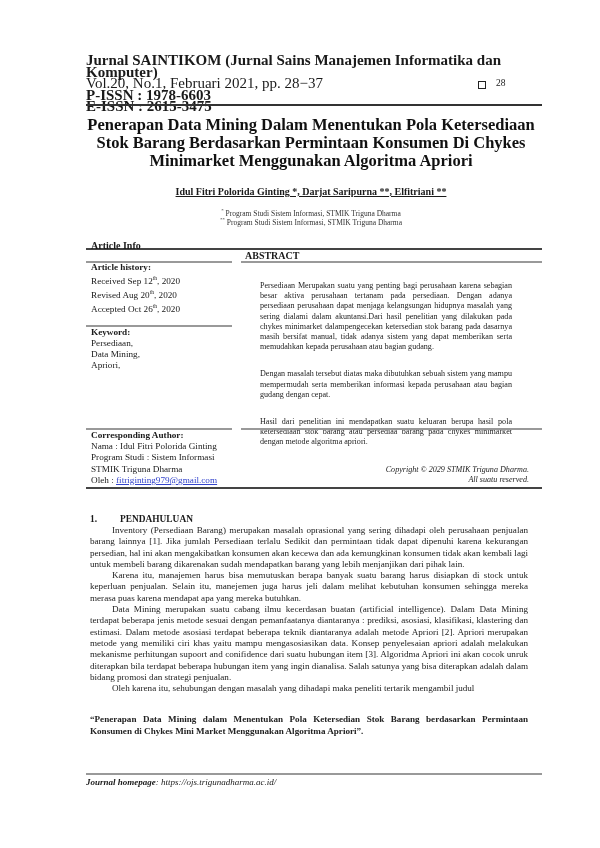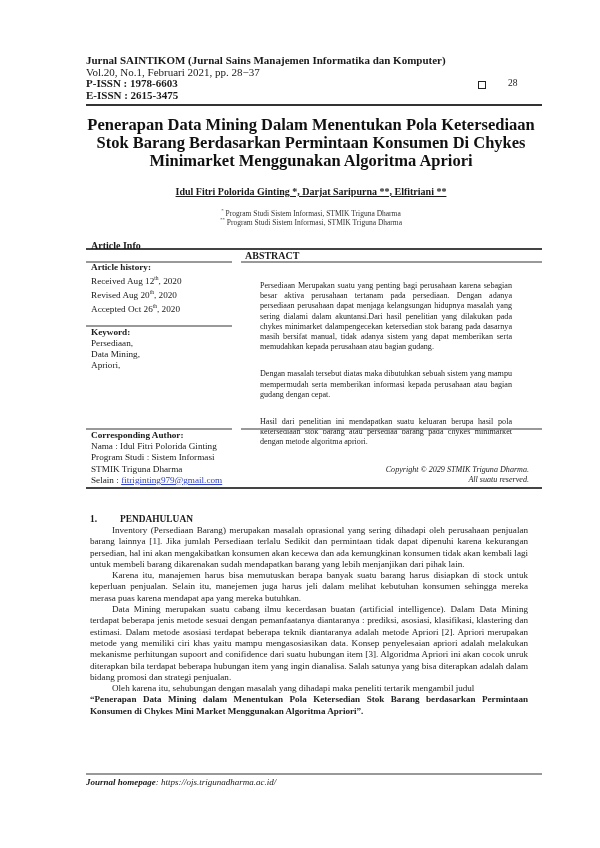--- a/index.html
+++ b/index.html
@@ -1,41 +1,41 @@
 <!DOCTYPE html>
 <html><head>
 <meta charset="utf-8">
 <style>
   html, body { margin:0; padding:0; }
   body { width:600px; height:848px; background:#ffffff; position:relative; overflow:hidden;
          font-family:"Liberation Serif","DejaVu Serif",serif; color:#1a1a1a; }
   .abs { position:absolute; }
-  .hdr { left:86px; top:55px; width:455px; font-size:11px; line-height:11.5px; }
+  .hdr { left:86px; top:55px; width:455px; font-size:15px; line-height:11.5px; }
   .hdr .j { font-weight:bold; }
   .hdr .b { font-weight:bold; }
   .pgbox { position:absolute; left:478px; top:81px; width:6px; height:6px; border:1.3px solid #222; }
-  .pgno { position:absolute; left:508px; top:78px; font-size:9.5px; }
+  .pgno { position:absolute; left:496px; top:78px; font-size:9.5px; }
   .rule-top { left:86px; top:104px; width:456px; height:2px; background:#333; }
   .title { left:80px; top:116px; width:462px; text-align:center; font-weight:bold; font-size:16.5px; line-height:18px; color:#111; }
   .authors { left:80px; top:186px; width:462px; text-align:center; font-weight:bold; font-size:10px;text-decoration:underline; }
   .affil { left:80px; width:462px; text-align:center; font-size:7.5px; line-height:9px; color:#333; }
   .affil sup { font-size:5px; }
   .rule { height:1.5px; background:#555; }
   .rule-light { height:1.5px; background:#999; }
   .sechead { font-weight:bold; font-size:10px; }
   .info { font-size:9.2px; line-height:11px; }
   .info sup { font-size:5.5px; }
   .abstract { left:243px; top:264px; width:286px; font-size:8.1px; line-height:10.2px; text-align:justify; color:#222; }
   .abstract p { margin:17px; }
   .copy { text-align:right; font-style:italic; }
   .corr { left:91px; top:430px; width:160px; font-size:9.2px; line-height:11.2px; }
   .corr .link { color:#3344cc; text-decoration:underline; }
   .body { left:90px; width:438px; font-size:9.1px; line-height:11.3px; text-align:justify; color:#222; }
   .body p { margin:0; text-indent:22px; }
-  .body .bold { font-weight:bold; text-indent:0; }
+  .body .bold { font-weight:bold; text-indent:0;margin-top:20px; }
   .sec1 { left:90px; top:514px; font-weight:bold; font-size:9.4px; }
   .sec1 .num { display:inline-block; width:30px; }
   .footer { left:86px; top:777px; font-size:9px; }
   .footer .lbl { font-weight:bold; font-style:italic; }
   .footer .url { font-style:italic; }
 </style>
 </head>
 <body>
 
 <div class="abs hdr">
@@ -64,21 +64,21 @@
   <span>Program Studi Sistem Informasi, STMIK Triguna Dharma</span>
 </div>
 
 <div class="abs rule" style="left:86px; top:248px; width:456px; height:2px; background:#444;"></div>
 <div class="abs rule-light" style="left:86px; top:261px; width:146px;"></div>
 <div class="abs rule-light" style="left:241px; top:261px; width:301px;"></div>
 
 <div class="abs sechead" style="left:91px; top:240px;text-align:right;">Article Info</div>
 <div class="abs info" style="left:91px; top:262px; width:140px;">
   <div style="font-weight:bold;">Article history:</div>
-  <div><span>Received Aug 12</span><sup>th</sup><span>, 2020</span></div>
+  <div><span>Received Sep 12</span><sup>th</sup><span>, 2020</span></div>
   <div><span>Revised Aug 20</span><sup>th</sup><span>, 2020</span></div>
   <div><span>Accepted Oct 26</span><sup>th</sup><span>, 2020</span></div>
 </div>
 
 <div class="abs rule-light" style="left:86px; top:325px; width:146px;"></div>
 <div class="abs info" style="left:91px; top:327px; width:140px;">
   <div style="font-weight:bold;">Keyword:</div>
   <div>Persediaan,</div>
   <div>Data Mining,</div>
   <div>Apriori,</div>
@@ -93,21 +93,21 @@
   <div class="copy">All suatu reserved.</div>
 </div>
 
 <div class="abs rule-light" style="left:86px; top:428px; width:146px;"></div>
 <div class="abs rule-light" style="left:241px; top:428px; width:301px;"></div>
 <div class="abs corr">
   <div style="font-weight:bold;">Corresponding Author:</div>
   <div>Nama : Idul Fitri Polorida Ginting</div>
   <div>Program Studi : Sistem Informasi</div>
   <div>STMIK Triguna Dharma</div>
-  <div><span>Selain : </span><span class="link">fitriginting979@gmail.com</span></div>
+  <div><span>Oleh : </span><span class="link">fitriginting979@gmail.com</span></div>
 </div>
 <div class="abs rule" style="left:86px; top:487px; width:456px; height:2px; background:#444;"></div>
 
 <div class="abs sec1">
   <span class="num">1.</span><span>PENDAHULUAN</span>
 </div>
 <div class="abs body" style="top:525px;">
   <p>Inventory (Persediaan Barang) merupakan masalah oprasional yang sering  dihadapi oleh perusahaan penjualan barang lainnya [1]. Jika jumlah Persediaan terlalu Sedikit dan permintaan tidak dapat dipenuhi karena kekurangan persedian, hal ini akan mengakibatkan konsumen akan kecewa dan ada kemungkinan konsumen tidak akan kembali lagi untuk membeli barang dikarenakan sudah mendapatkan barang yang lebih menjanjikan dari pihak lain.</p>
   <p>Karena itu, manajemen harus bisa memutuskan berapa banyak suatu barang harus disiapkan di stock untuk keperluan penjualan. Selain itu, manejemen juga harus jeli dalam melihat kebutuhan konsumen sehingga mereka merasa puas karena mendapat apa yang mereka butuhkan.</p>
   <p>Data Mining merupakan suatu cabang ilmu kecerdasan buatan  (artificial intelligence). Dalam Data Mining terdapat beberapa jenis metode sesuai dengan pemanfaatanya diantaranya : prediksi, asosiasi, klasifikasi, klastering dan estimasi. Dalam metode asosiasi terdapat beberapa teknik diantaranya adalah metode Apriori [2]. Apriori  merupakan metode yang memiliki ciri khas  yaitu mampu mengasosiasikan data. Konsep penyelesaian apriori adalah melakukan mekanisme perhitungan supoort and conifidence dari suatu hubungan item [3]. Algoridma Apriori ini akan cocok unruk diterapkan bila terdapat beberapa hubungan item yang ingin dianalisa. Salah satunya yang bisa diterapkan adalah dalam bidang promosi dan strategi penjualan.</p>

